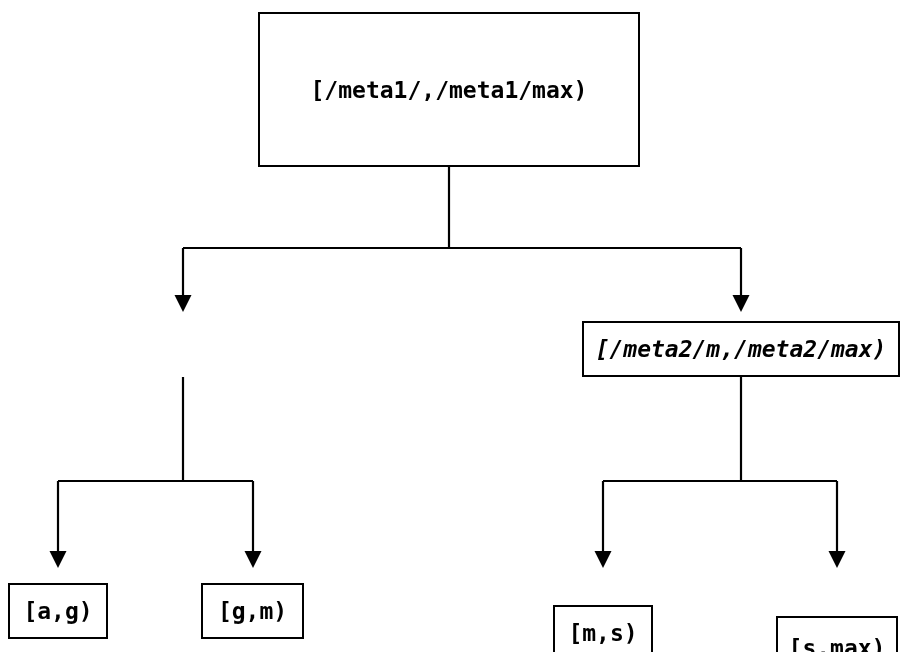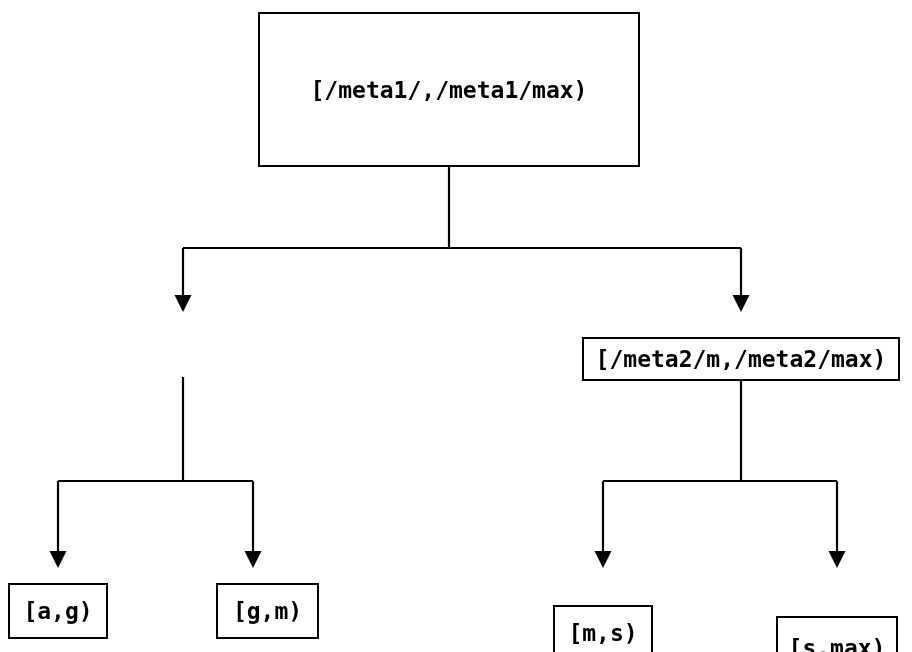--- a/index.html
+++ b/index.html
@@ -41,23 +41,23 @@
     align-items: center;
     justify-content: center;
     font-size: 23px;
     font-weight: bold;
     color: #000000;
     white-space: nowrap;
     letter-spacing: 0;
   }
   .node-root  { left: 258px; top: 12px;  width: 382px; height: 155px; }
   .node-left  { left: 22px;  top: 325px; width: 322px; height: 52px; }
-  .node-right { left: 582px; top: 337px; width: 318px; height: 44px; }
+  .node-right { left: 582px; top: 321px; width: 318px; height: 56px; font-style: italic; }
   .node-leaf-ag   { left: 8px;   top: 583px; width: 100px; height: 56px; }
-  .node-leaf-gm   { left: 216px; top: 583px; width: 103px; height: 56px; }
+  .node-leaf-gm   { left: 201px; top: 583px; width: 103px; height: 56px; }
   .node-leaf-ms   { left: 553px; top: 583px; width: 100px; height: 56px; margin-top: 22px; }
   .node-leaf-smax { left: 776px; top: 583px; width: 122px; height: 64px; margin-top: 33px; }
 </style>
 </head>
 <body>
 
 <div class="canvas">
 
   <svg class="edges" viewBox="0 0 912 652" xmlns="http://www.w3.org/2000/svg">
 

